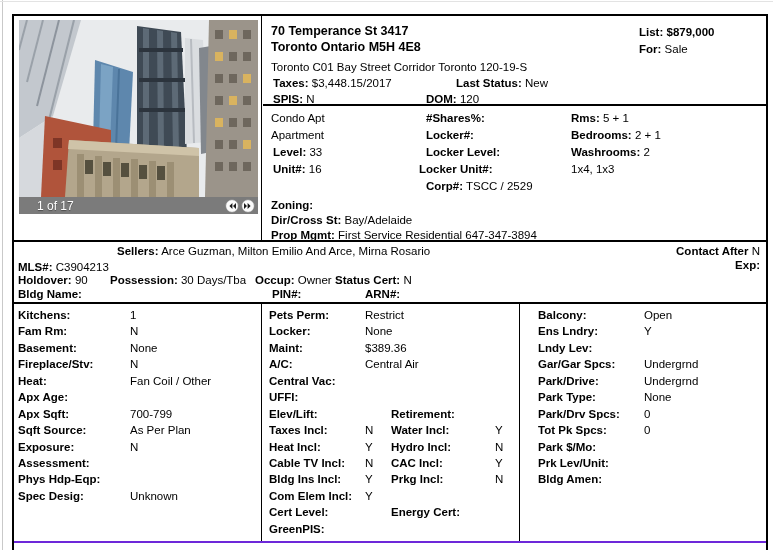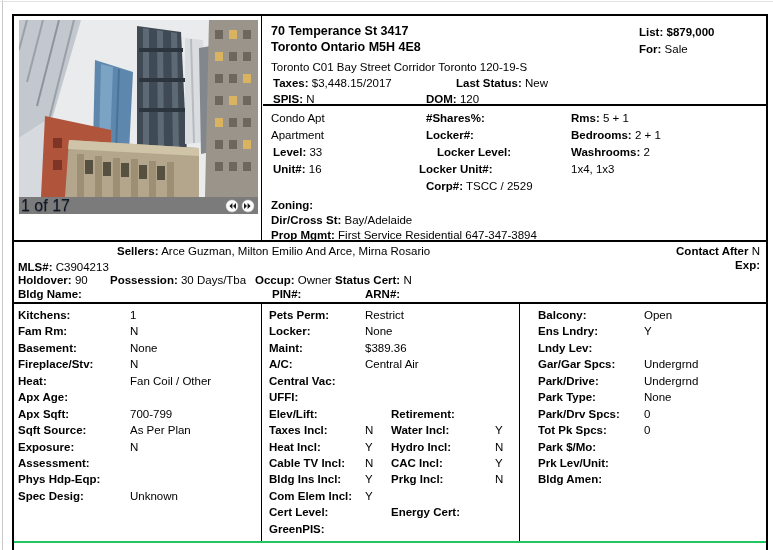--- a/index.html
+++ b/index.html
@@ -10,38 +10,38 @@
 
   .listing{position:absolute;left:12px;top:14px;width:752px;height:560px;border:2px solid #000;background:#fff;}
 
   
   .sec-top{position:relative;width:100%;height:226px;border-bottom:2px solid #000;box-sizing:border-box;}
   .photo-cell{position:absolute;left:0;top:0;width:248px;height:224px;border-right:1px solid #000;box-sizing:border-box;}
   .photo-box{position:absolute;left:5px;top:4px;width:239px;height:194px;}
   .photo-svg{display:block;width:239px;height:177px;}
   .caption-bar{position:absolute;left:0;bottom:0;width:239px;height:17px;background:#7b7b7b;
     display:flex;align-items:center;justify-content:space-between;}
-  .caption-bar .cap{color:#0f172a;font-size:16px;padding-left:2px;text-shadow:0 1px 1px rgba(0,0,0,.4);}
+  .caption-bar .cap{color:#ffffff;font-size:12px;padding-left:18px;text-shadow:0 1px 1px rgba(0,0,0,.4);}
   .navbtns{display:flex;gap:2px;padding-right:3px;}
   .navbtn{border:none;background:none;padding:0;margin:0;width:14px;height:14px;cursor:pointer;}
   .navbtn svg{display:block;}
 
   .info-cell{position:absolute;left:249px;top:0;right:0;bottom:0;}
   .irow{position:absolute;white-space:nowrap;font-size:11.5px;line-height:13px;}
   .lbl{font-weight:bold;}
   .addr{font-weight:bold;font-size:12.5px;}
   .hline{position:absolute;left:0;right:0;top:88px;height:2px;background:#000;}
 
   
   .sec-mls{position:relative;width:100%;height:62px;border-bottom:2px solid #000;box-sizing:border-box;font-size:11.5px;}
   .sec-mls .irow{line-height:13px;}
   .r-align{right:6px;text-align:right;}
 
   
-  .sec-details{position:relative;width:100%;height:239px;border-bottom:2px solid #22c55e;box-sizing:border-box;}
+  .sec-details{position:relative;width:100%;height:239px;border-bottom:2px solid #6d28d9;box-sizing:border-box;}
   .dcol{position:absolute;top:0;bottom:0;padding-top:3px;box-sizing:border-box;}
   .dcol.left{left:0;width:248px;border-right:1px solid #000;padding-left:4px;}
   .dcol.mid{left:249px;width:257px;border-right:1px solid #000;padding-left:6px;}
   .dcol.right{left:507px;right:0;padding-left:17px;}
   .drow{display:grid;height:16.45px;line-height:16.45px;font-size:11.5px;white-space:nowrap;}
   .dcol.left  .drow{grid-template-columns:112px auto;}
   .dcol.mid   .drow{grid-template-columns:96px 26px 104px auto;}
   .dcol.right .drow{grid-template-columns:106px auto;}
   .dlabel,.dlabel2{font-weight:bold;}
   .dvalue,.dvalue2{font-weight:normal;}
@@ -190,21 +190,21 @@
           <span class="lbl">Level:</span>
           <span>33</span>
         </div>
         <div class="irow" style="left:10px;top:147px;">
           <span class="lbl">Unit#:</span>
           <span>16</span>
         </div>
 
         <div class="irow lbl" style="left:163px;top:96px;">#Shares%:</div>
         <div class="irow lbl" style="left:163px;top:113px;">Locker#:</div>
-        <div class="irow lbl" style="left:174px;top:130px;">Locker Level:</div>
+        <div class="irow lbl" style="left:163px;top:130px;">Locker Level:</div>
         <div class="irow lbl" style="left:156px;top:147px;">Locker Unit#:</div>
         <div class="irow" style="left:163px;top:164px;">
           <span class="lbl">Corp#:</span>
           <span>TSCC / 2529</span>
         </div>
 
         <div class="irow" style="left:308px;top:96px;">
           <span class="lbl">Rms:</span>
           <span>5 + 1</span>
         </div>

